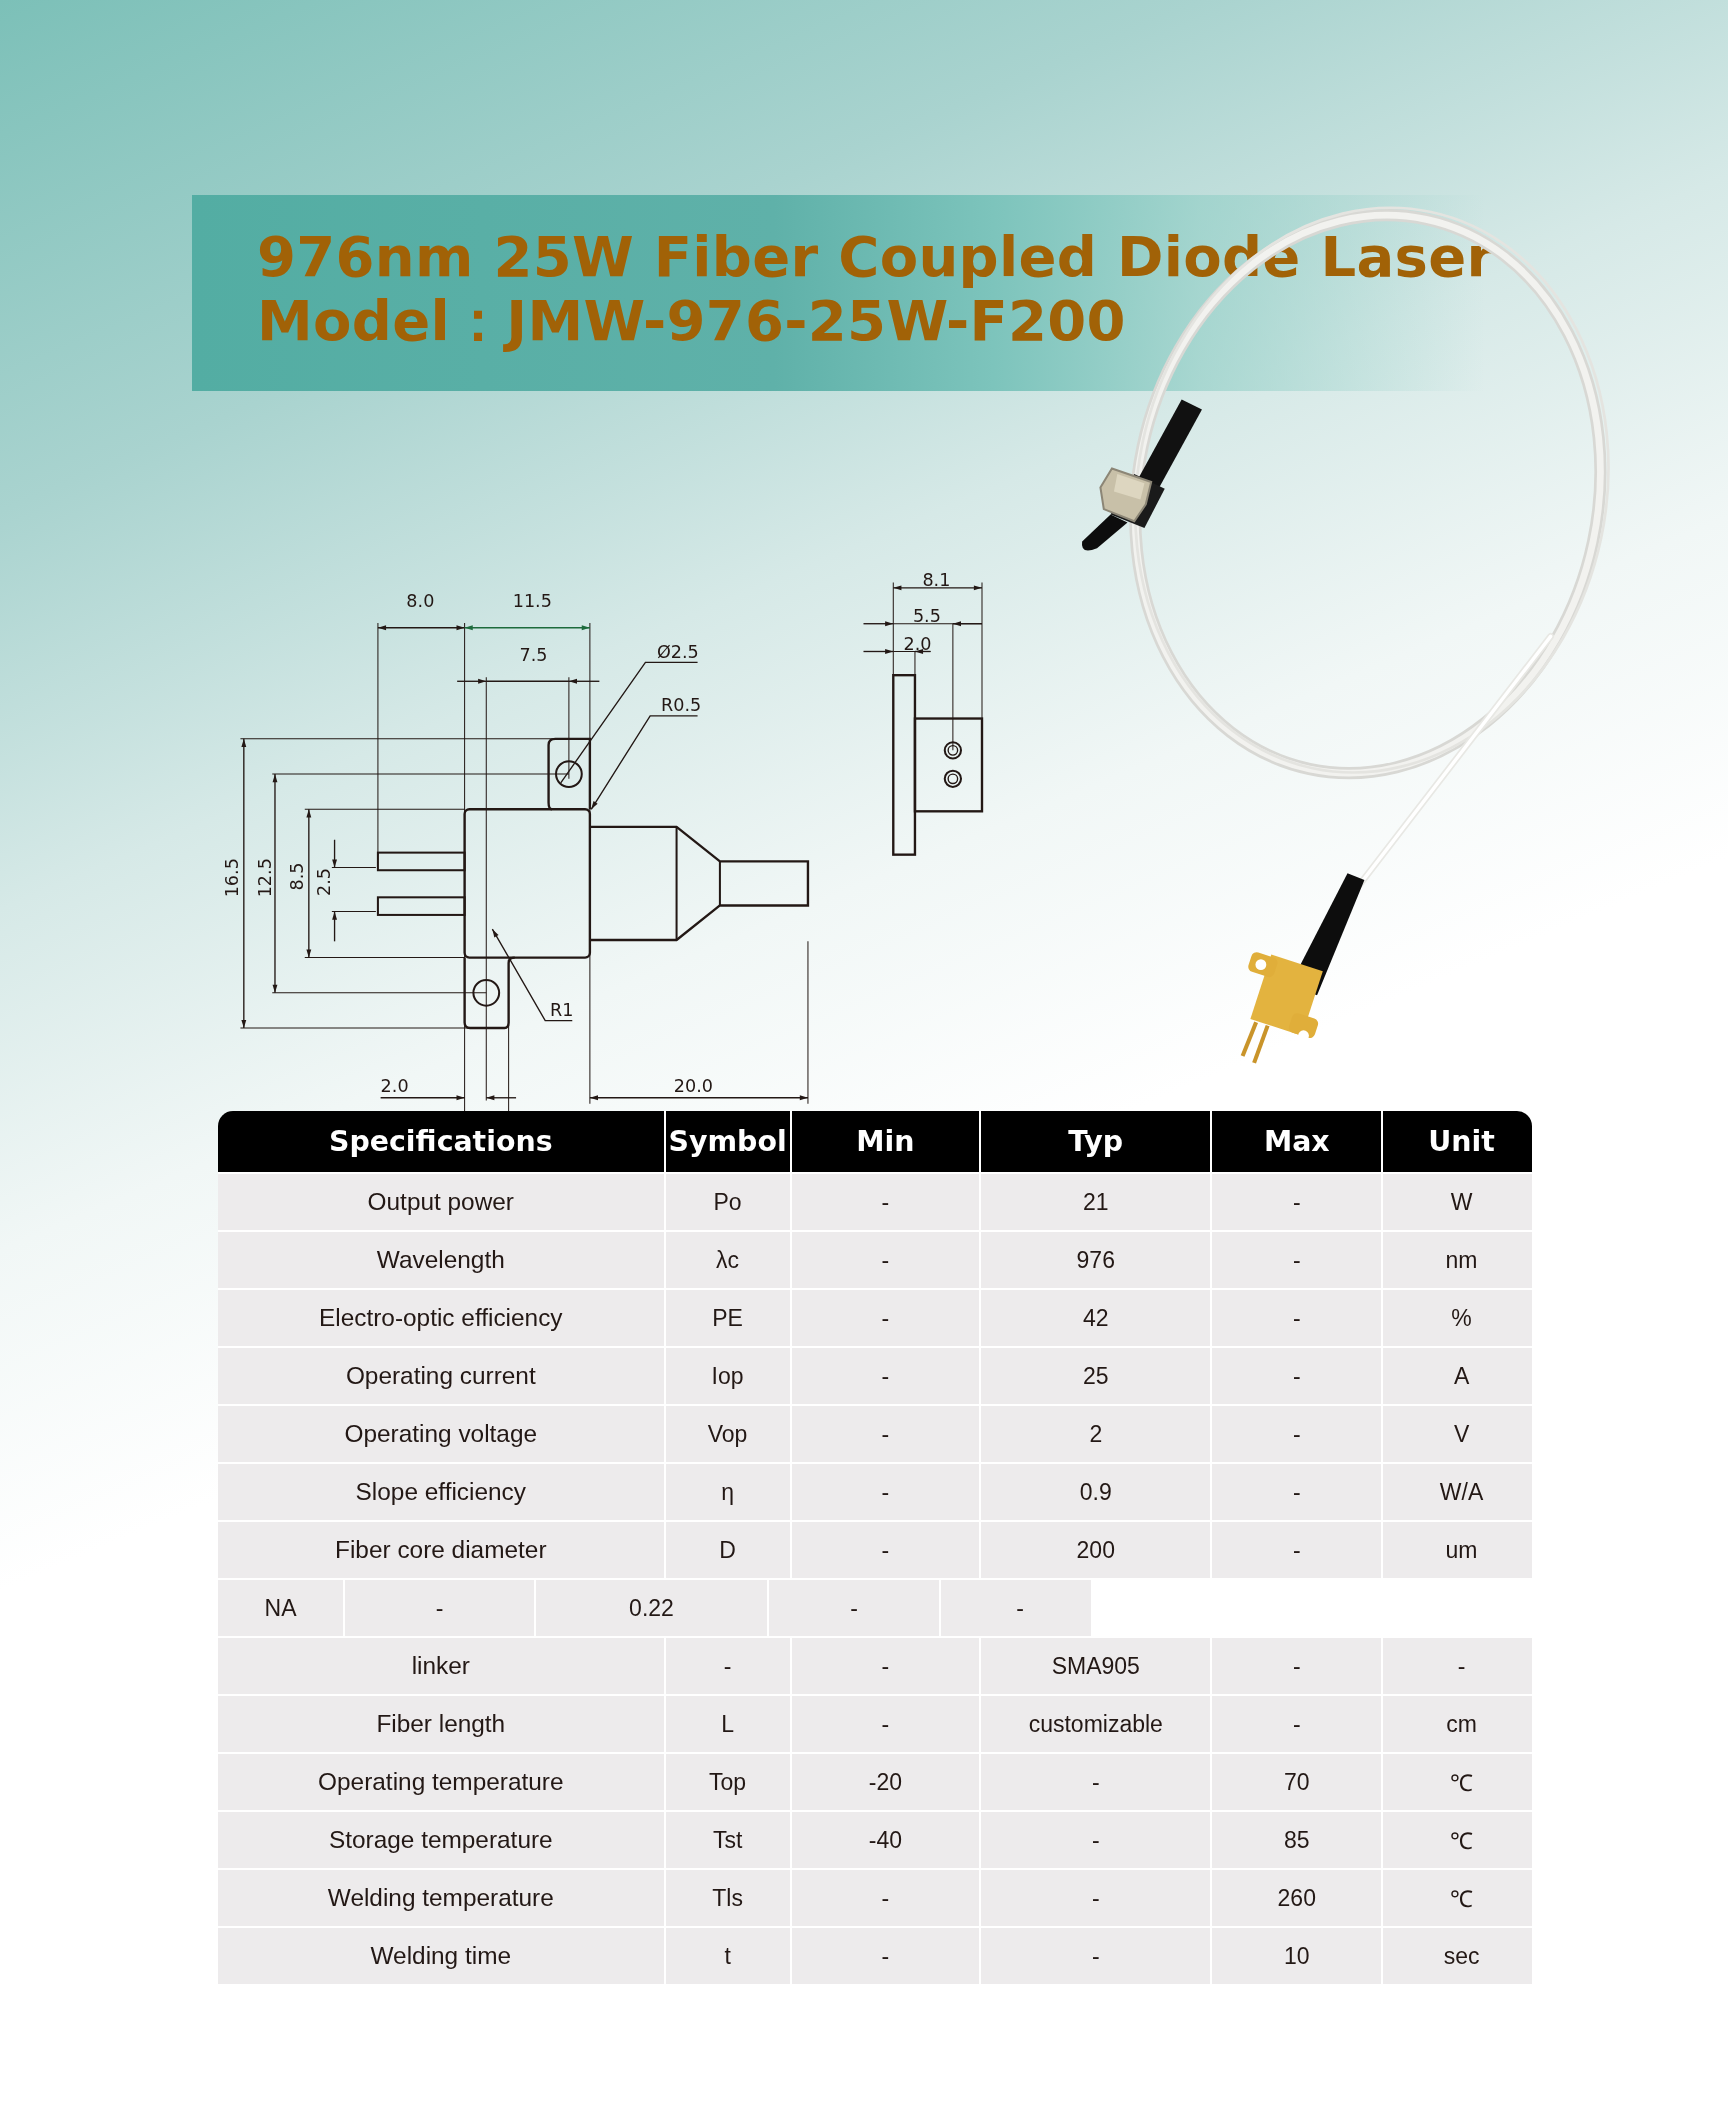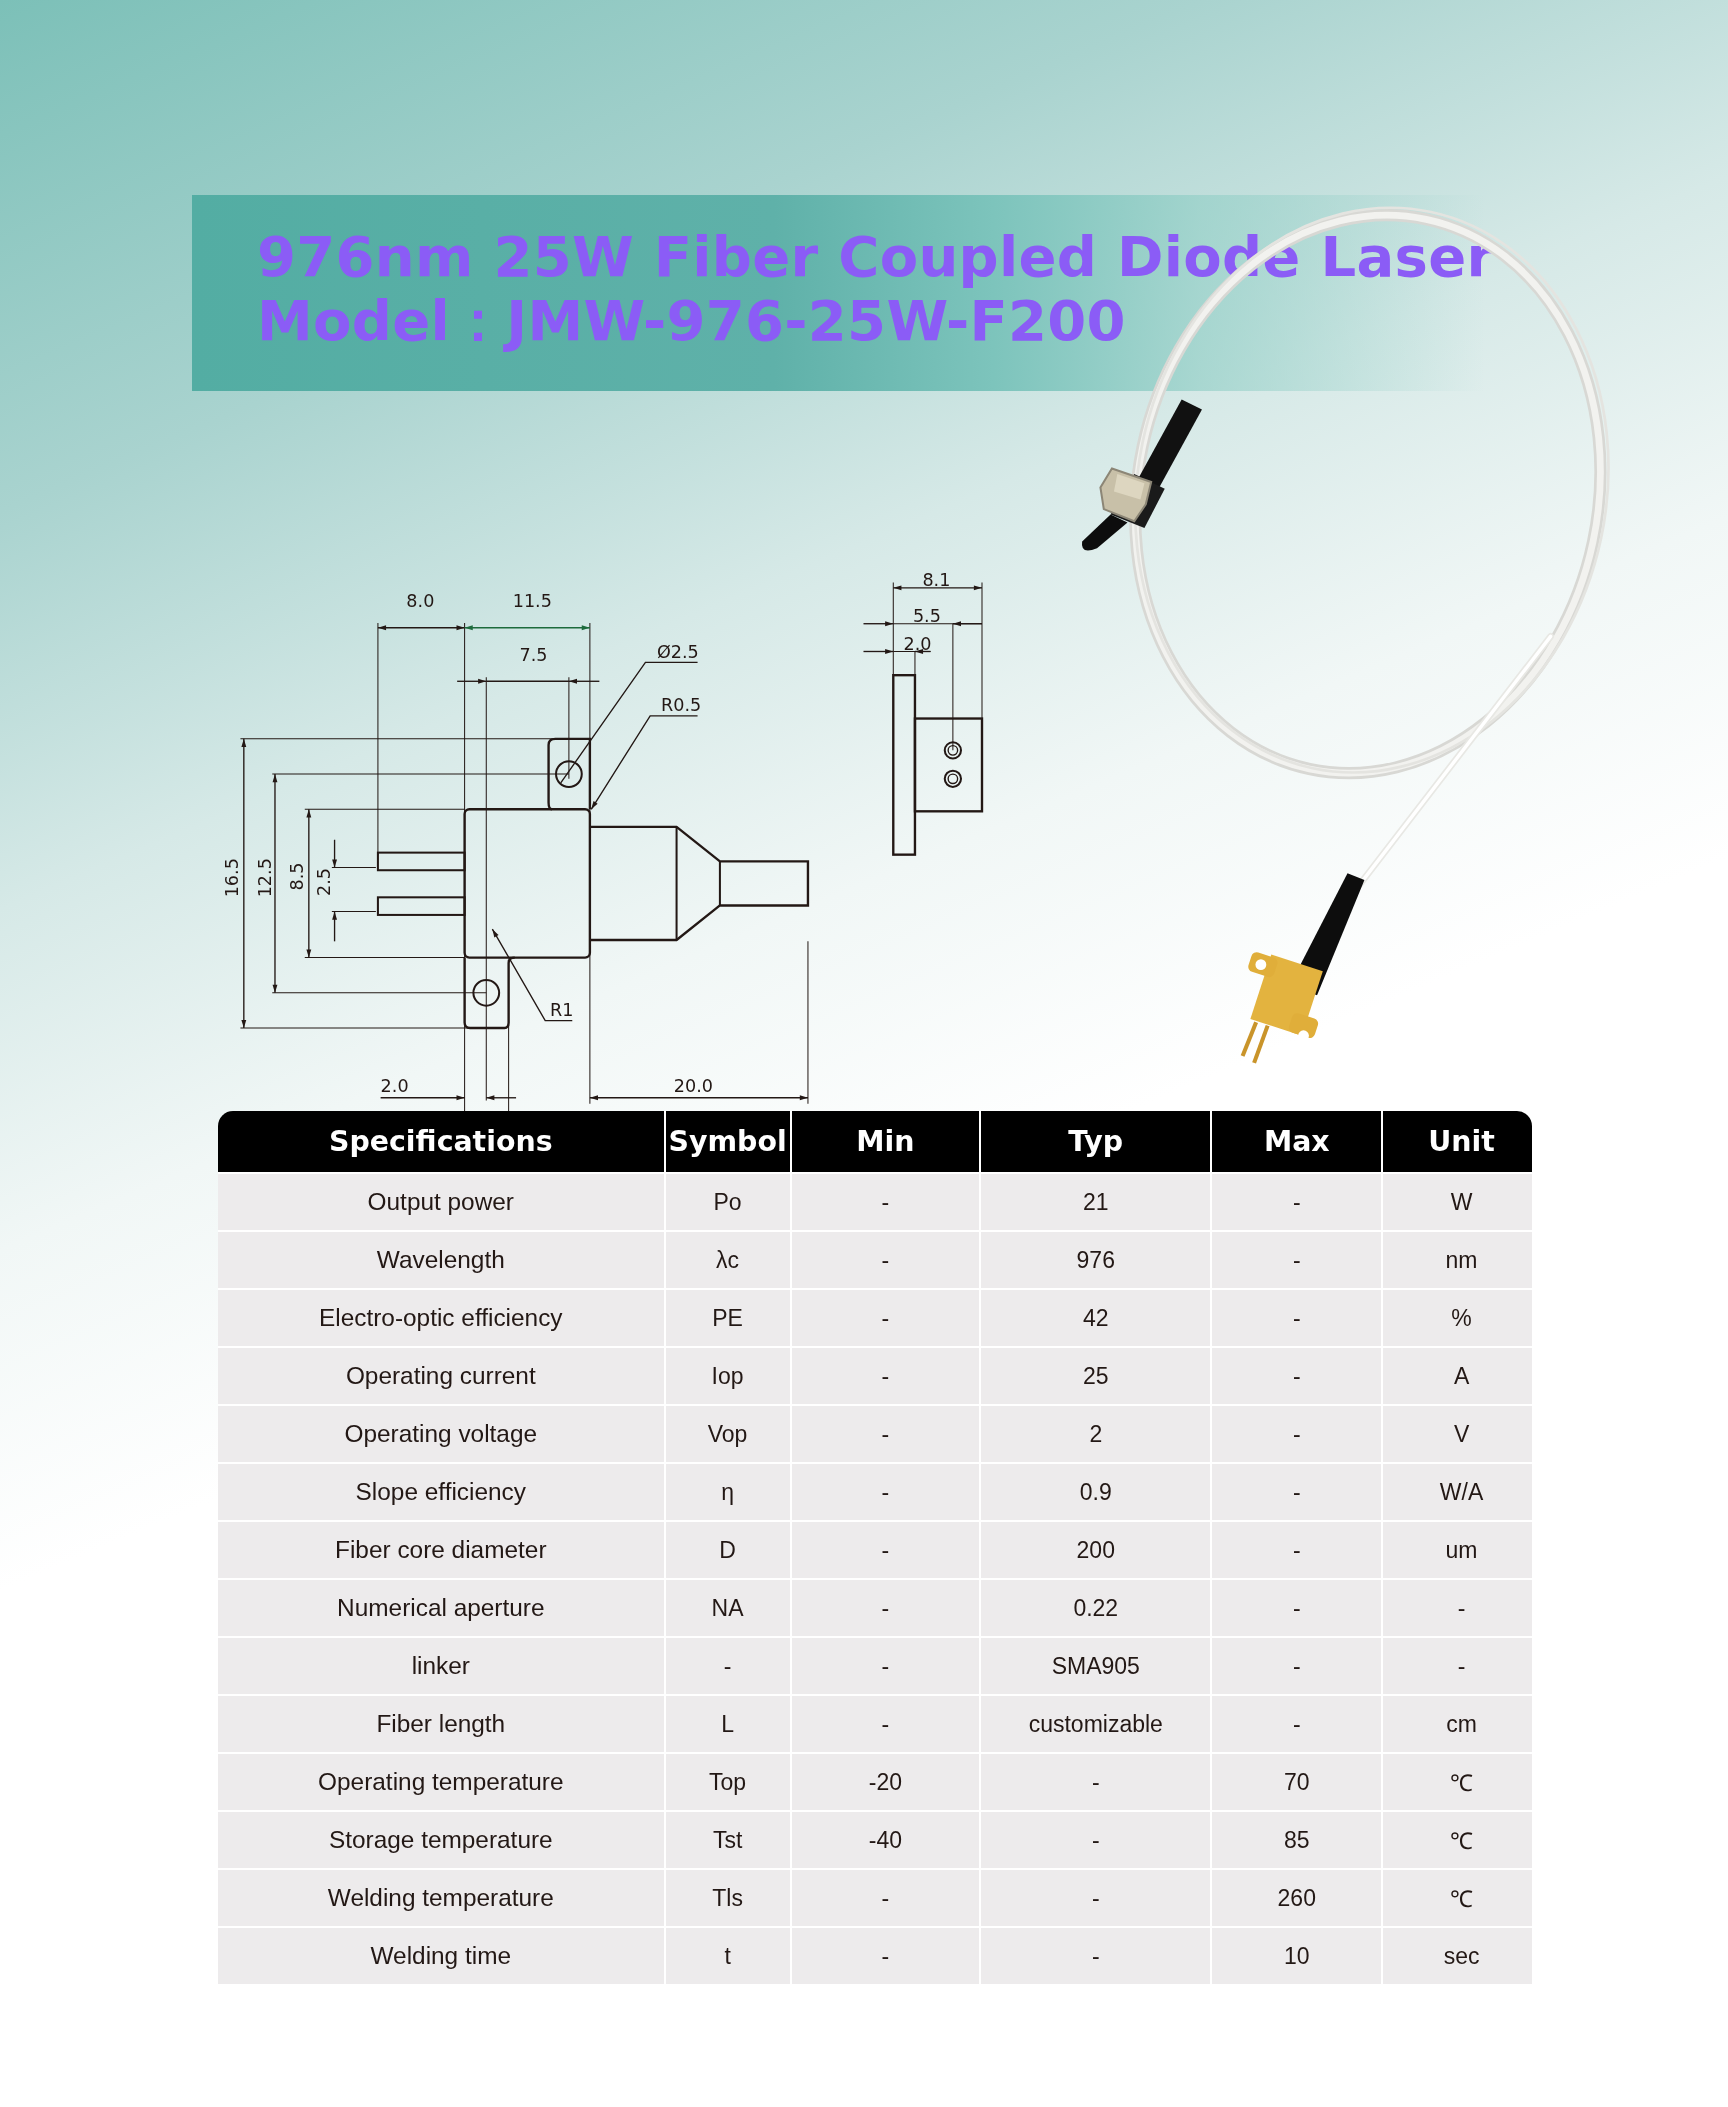--- a/index.html
+++ b/index.html
@@ -10,21 +10,21 @@
   }
   .bg {
     position: absolute; left: 0; top: 0; width: 1729px; height: 2108px;
     background: linear-gradient(157deg, #7cc0b8 0%, #a9d3cf 18%, #d6e9e7 32%, #f1f7f6 44%, #ffffff 56%, #ffffff 100%);
   }
   .banner {
     position: absolute; left: 192px; top: 195px; width: 1293px; height: 196px;
     background: linear-gradient(90deg, #53ada3 0%, #5fb1a9 45%, #7dc4bc 62%, rgba(150,208,200,0.7) 78%, rgba(220,238,236,0.0) 100%);
   }
   .title {
-    position: absolute; left: 257px; color: #8b5cf6; font-weight: bold;
+    position: absolute; left: 257px; color: #a16207; font-weight: bold;
     font-size: 56px; line-height: 1; white-space: nowrap; letter-spacing: 0.3px;
   }
   .title.l1 { top: 229px; }
   .title.l2 { top: 293px; }
 
   .drawing { position: absolute; left: 0; top: 0; }
   .photo { position: absolute; left: 0; top: 0; }
 
   .spec-table {
     position: absolute; left: 218px; top: 1111px; width: 1314px;
@@ -249,21 +249,20 @@
       </div>
       <div class="tr">
         <div class="td c0 spec">Fiber core diameter</div>
         <div class="td c1">D</div>
         <div class="td c2">-</div>
         <div class="td c3">200</div>
         <div class="td c4">-</div>
         <div class="td c5">um</div>
       </div>
       <div class="tr">
-        <div class="td c0 spec">Numerical aperture</div>
         <div class="td c1">NA</div>
         <div class="td c2">-</div>
         <div class="td c3">0.22</div>
         <div class="td c4">-</div>
         <div class="td c5">-</div>
       </div>
       <div class="tr">
         <div class="td c0 spec">linker</div>
         <div class="td c1">-</div>
         <div class="td c2">-</div>

